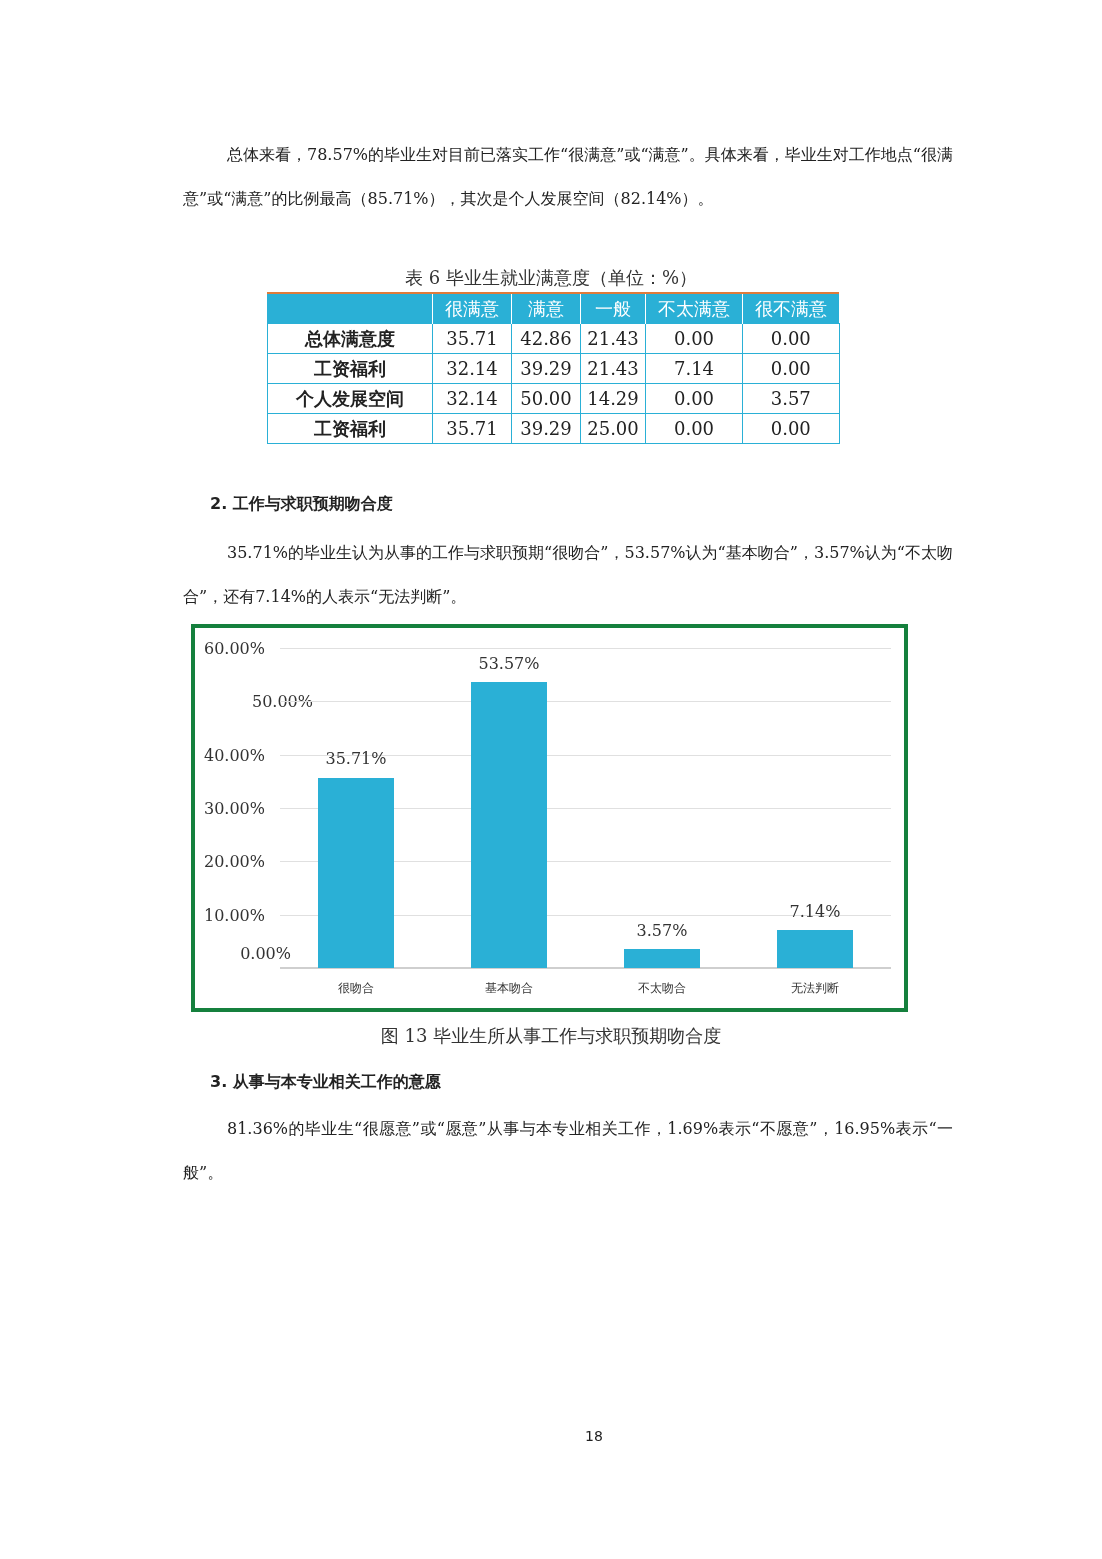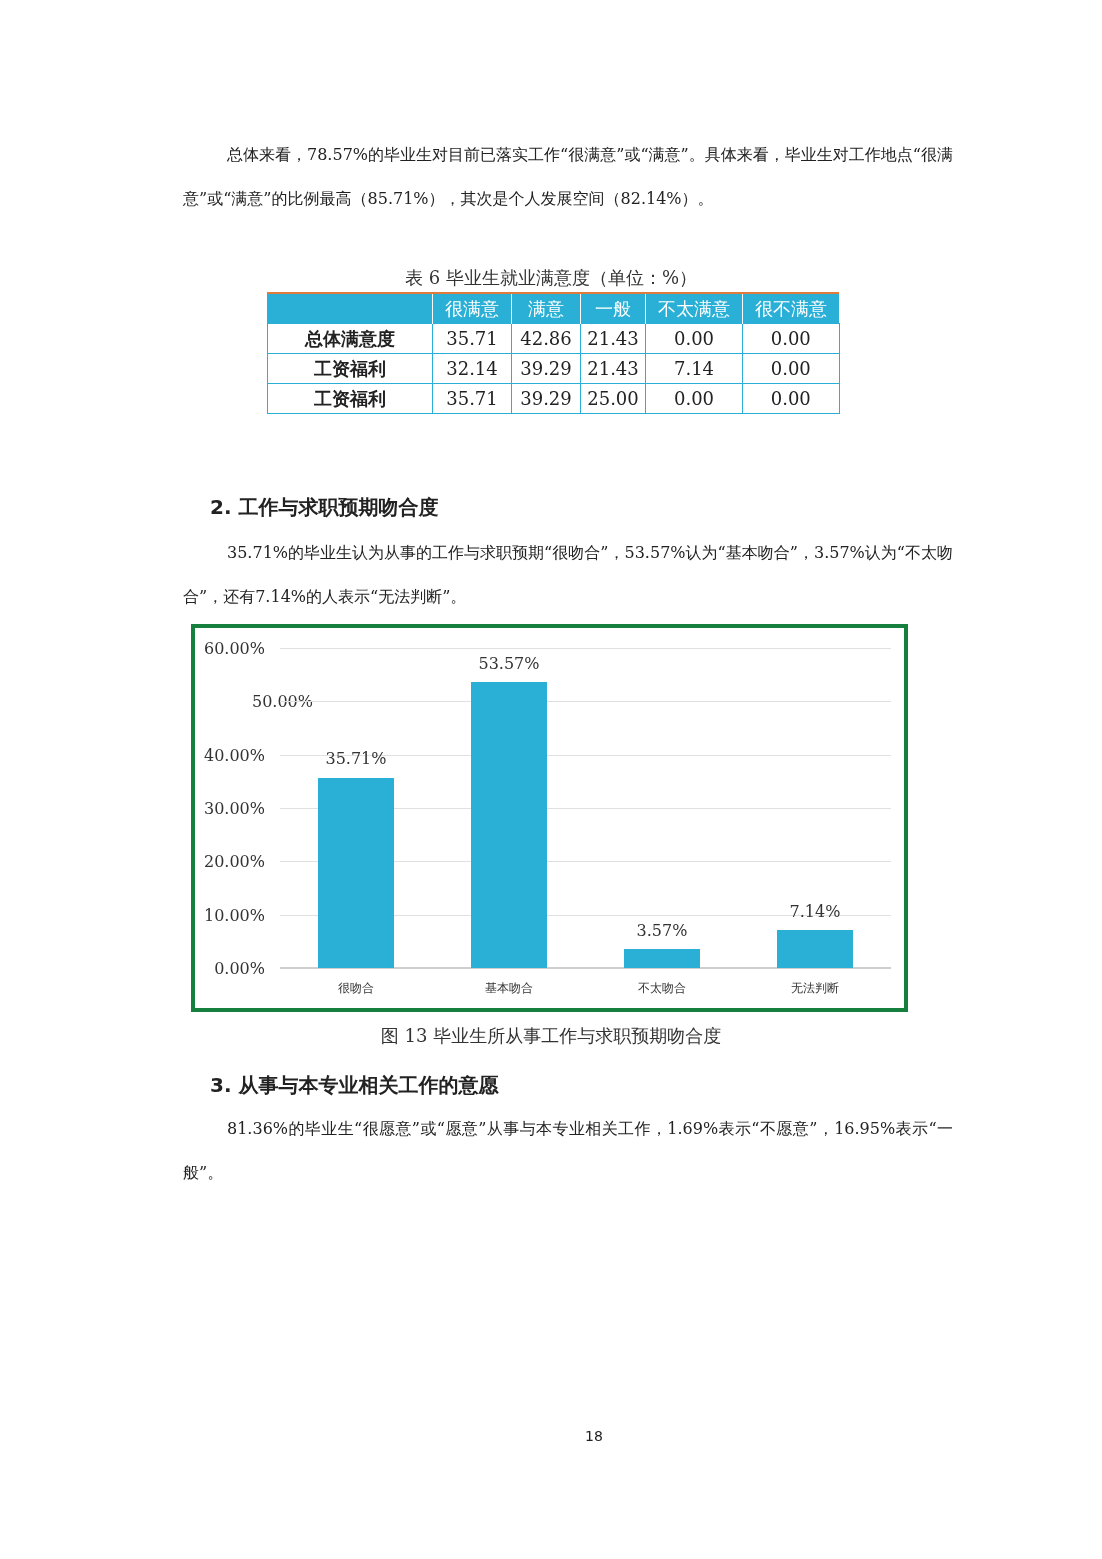--- a/index.html
+++ b/index.html
@@ -1,20 +1,20 @@
 <!DOCTYPE html>
 <html><head>
 <meta charset="utf-8">
 <style>
   html, body { margin: 0; padding: 0; background: #ffffff; }
   body { width: 1102px; height: 1559px; position: relative; font-family: "DejaVu Serif", "Liberation Serif", serif; color: #222; }
   .para { position: absolute; left: 183px; width: 770px; font-size: 16px; line-height: 44px; text-align: justify; }
   .indent { text-indent: 44px; }
   .caption { position: absolute; left: 0; width: 1102px; text-align: center; font-size: 18px; color: #333; }
-  .heading { position: absolute; left: 210px; font-size: 20px; font-weight: bold; font-family: "DejaVu Sans", "Liberation Sans", sans-serif; }
+  .heading { position: absolute; left: 210px; font-size: 16px; font-weight: bold; font-family: "DejaVu Sans", "Liberation Sans", sans-serif; }
   table.sat { position: absolute; left: 267px; top: 292px; border-collapse: collapse; font-size: 18px; }
   table.sat th { background: #2ab0d6; color: #fff; font-weight: normal; height: 29px; padding: 0 6px; border-left: 1px solid #fff; border-top: 2px solid #e07b3a; }
   table.sat th:first-child { border-left: 1px solid #2ab0d6; }
   table.sat td { height: 29px; border: 1px solid #2ab0d6; text-align: center; padding: 0 6px; }
   table.sat td.rowlabel { font-weight: bold; font-family: "DejaVu Sans", "Liberation Sans", sans-serif; width: 152px; }
   .chart-frame { position: absolute; left: 191px; top: 624px; width: 717px; height: 388px; border: 4px solid #15803d; box-sizing: border-box; }
   .gridline { position: absolute; left: 85px; width: 611px; height: 1px; background: #e0e0e0; }
   .axis-x { position: absolute; left: 85px; width: 611px; height: 2px; background: #cfcfcf; }
   .ytick { position: absolute; left: 0; width: 70px; text-align: right; font-size: 16px; color: #333; }
   .bar { position: absolute; width: 76px; background: #2ab0d6; }
@@ -51,41 +51,49 @@
     </tr>
     <tr>
       <td class="rowlabel">工资福利</td>
       <td>32.14</td>
       <td>39.29</td>
       <td>21.43</td>
       <td>7.14</td>
       <td>0.00</td>
     </tr>
     <tr>
+      <td class="rowlabel">个人发展空间</td>
+      <td>32.14</td>
+      <td>50.00</td>
+      <td>14.29</td>
+      <td>0.00</td>
+      <td>3.57</td>
+    </tr>
+    <tr>
       <td class="rowlabel">工资福利</td>
       <td>35.71</td>
       <td>39.29</td>
       <td>25.00</td>
       <td>0.00</td>
       <td>0.00</td>
     </tr>
   </tbody>
 </table>
 
 <div class="heading" style="top:494px;">2. 工作与求职预期吻合度</div>
 <div class="para indent" style="top:531px;">35.71%的毕业生认为从事的工作与求职预期“很吻合”，53.57%认为“基本吻合”，3.57%认为“不太吻合”，还有7.14%的人表示“无法判断”。</div>
 
 <div class="chart-frame">
   <div class="ytick" style="top:11px;">60.00%</div>
   <div class="ytick" style="top:64px;padding-left:48px;">50.00%</div>
   <div class="ytick" style="top:118px;">40.00%</div>
   <div class="ytick" style="top:171px;">30.00%</div>
   <div class="ytick" style="top:224px;">20.00%</div>
   <div class="ytick" style="top:278px;">10.00%</div>
-  <div class="ytick" style="top:331px;">0.00%</div>
+  <div class="ytick" style="top:316px;padding-left:26px;">0.00%</div>
 
   <div class="gridline" style="top:20px;"></div>
   <div class="gridline" style="top:73px;"></div>
   <div class="gridline" style="top:127px;"></div>
   <div class="gridline" style="top:180px;"></div>
   <div class="gridline" style="top:233px;"></div>
   <div class="gridline" style="top:287px;"></div>
   <div class="axis-x" style="top:339px;"></div>
 
   <div class="bar" style="left:123px; top:150px; height:190px;"></div>

